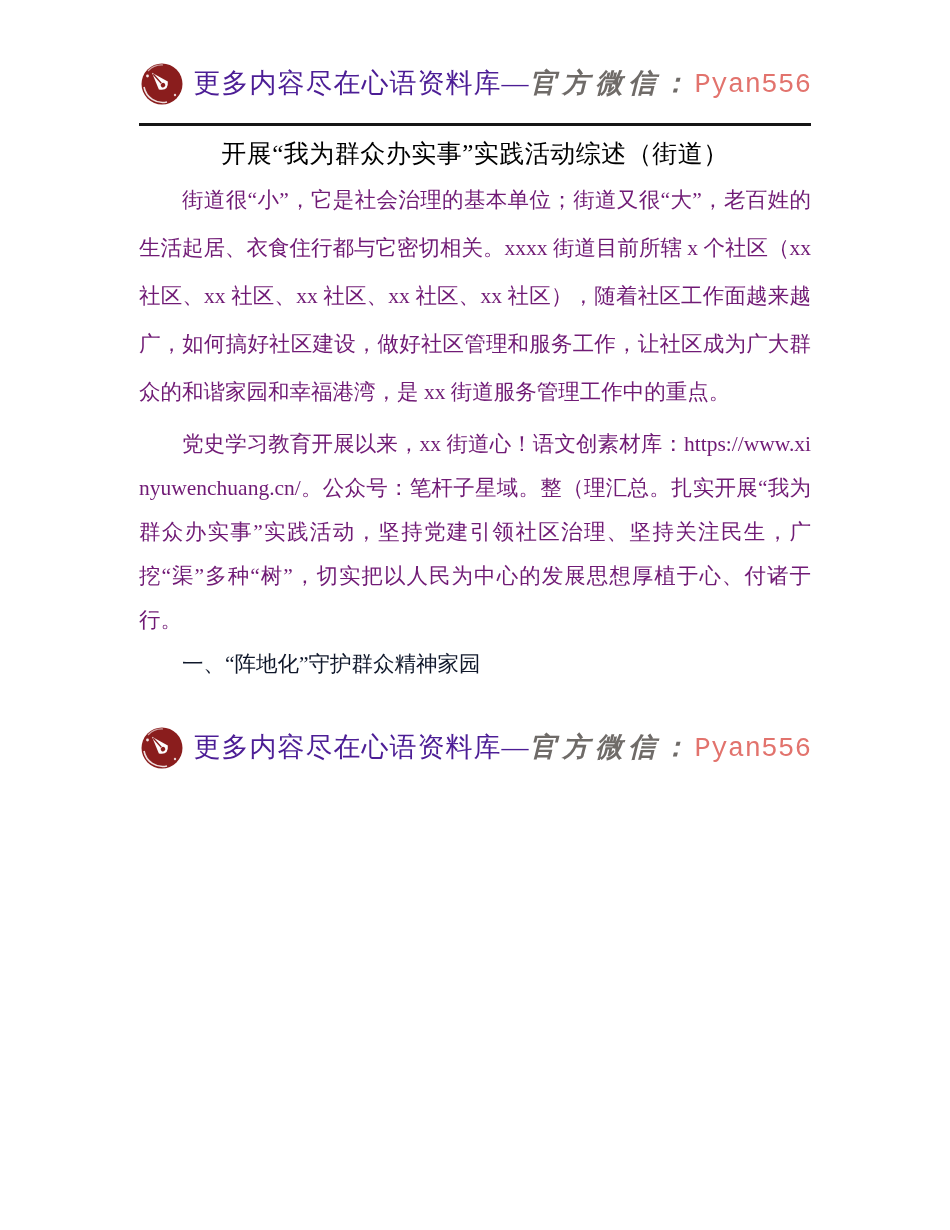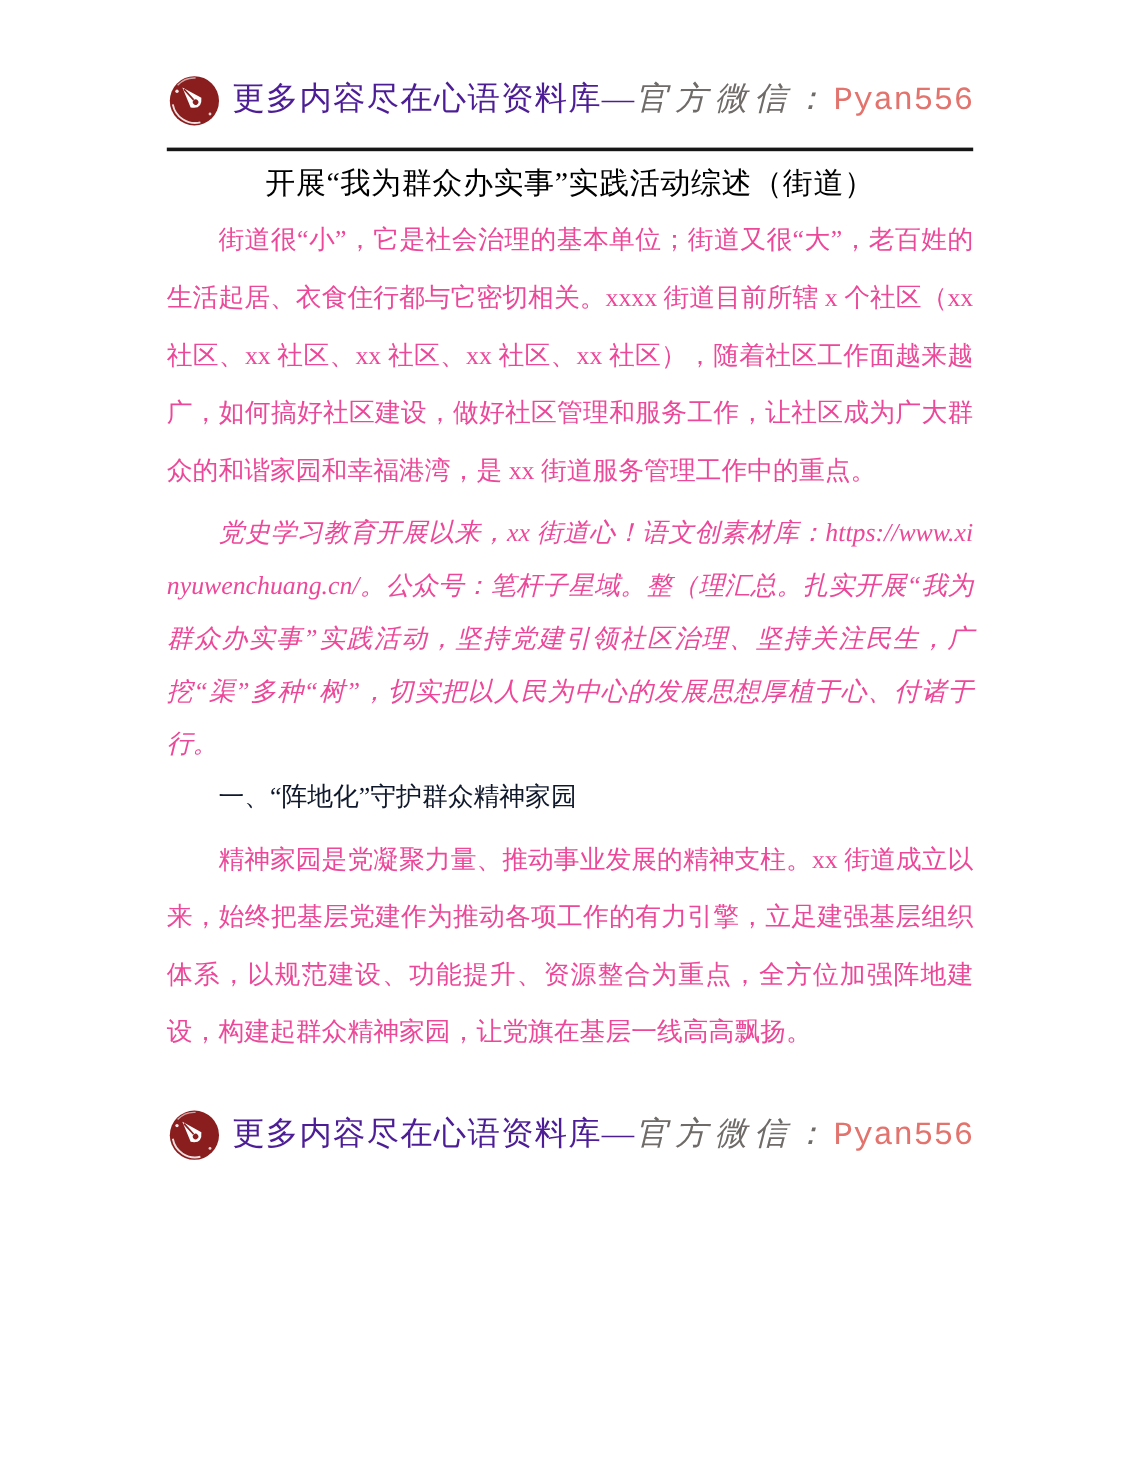--- a/index.html
+++ b/index.html
@@ -14,41 +14,41 @@
   .content{width:672px;margin:0 auto;}
   .brand{
     display:flex;align-items:center;justify-content:center;
     gap:9px;height:52px;
   }
   .brand-header{margin-top:58px;}
   .brand-footer{margin-top:36px;}
   .logo{flex:0 0 auto;display:inline-flex;}
   .brand-text{white-space:nowrap;font-size:27px;line-height:1;}
   .brand-red{color:#4c1d95;letter-spacing:1px;}
-  .brand-gray{color:#6f6b68;letter-spacing:6px;font-style:italic;font-weight:normal;}
+  .brand-gray{color:#6f6b68;letter-spacing:6px;font-style:italic;font-weight:bold;}
   .brand-id{color:#e2736d;font-family:Liberation Mono, monospace;letter-spacing:0.5px;}
   .rule{
     margin:13px 0 0 0;border:none;
     border-top:3px solid #161616;height:0;
   }
   .doc-title{
     margin:6px 0 0 0;
     font-size:25px;line-height:44px;
     font-weight:normal;color:#000;
     text-align:center;letter-spacing:0.5px;
   }
   p.body{
     margin:0;
     font-size:21.5px;line-height:48px;
-    color:#ec4899;
+    color:#701a75;
     text-align:justify;
     text-indent:2em;
     word-break:break-all;
   }
-  p.tight{line-height:44px;margin-top:6px;font-style:italic;}
+  p.tight{line-height:44px;margin-top:6px;}
   p.heading{line-height:44px;color:#0f172a;}
   p.mt{margin-top:6px;}
 </style>
 </head>
 <body>
 
 <div class="page">
   <div class="content">
 
     <div class="brand brand-header">
@@ -71,21 +71,20 @@
       </span>
     </div>
 
     <hr class="rule">
 
     <h1 class="doc-title">开展“我为群众办实事”实践活动综述（街道）</h1>
 
     <p class="body">街道很“小”，它是社会治理的基本单位；街道又很“大”，老百姓的生活起居、衣食住行都与它密切相关。xxxx 街道目前所辖 x 个社区（xx 社区、xx 社区、xx 社区、xx 社区、xx 社区），随着社区工作面越来越广，如何搞好社区建设，做好社区管理和服务工作，让社区成为广大群众的和谐家园和幸福港湾，是 xx 街道服务管理工作中的重点。</p>
     <p class="body tight">党史学习教育开展以来，xx 街道心！语文创素材库：https://www.xinyuwenchuang.cn/。公众号：笔杆子星域。整（理汇总。扎实开展“我为群众办实事”实践活动，坚持党建引领社区治理、坚持关注民生，广挖“渠”多种“树”，切实把以人民为中心的发展思想厚植于心、付诸于行。</p>
     <p class="body heading">一、“阵地化”守护群众精神家园</p>
-    <p class="body mt">精神家园是党凝聚力量、推动事业发展的精神支柱。xx 街道成立以来，始终把基层党建作为推动各项工作的有力引擎，立足建强基层组织体系，以规范建设、功能提升、资源整合为重点，全方位加强阵地建设，构建起群众精神家园，让党旗在基层一线高高飘扬。</p>
 
     <div class="brand brand-footer">
       <span class="logo">
         <svg width="46" height="46" viewBox="0 0 46 46" aria-hidden="true">
           <circle cx="23" cy="23" r="20.5" fill="#8a1d1d"></circle>
           <path d="M5 26 A19 19 0 0 0 28 41" stroke="#ffffff" stroke-width="1.6" fill="none" opacity="0.85"></path>
           <path d="M9 10 A19 19 0 0 1 24 4" stroke="#ffffff" stroke-width="1.2" fill="none" opacity="0.6"></path>
           <g transform="rotate(-42 23 23)">
             <path d="M23 8 L29 25 Q23 33 17 25 Z" fill="#fdfdfd"></path>
             <circle cx="23" cy="24.5" r="2.3" fill="#8a1d1d"></circle>

